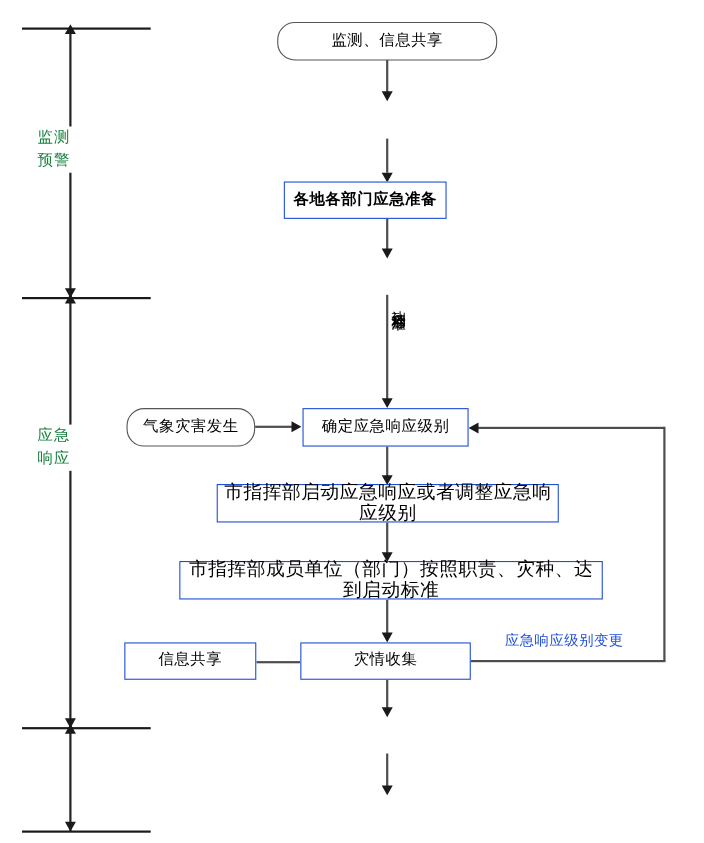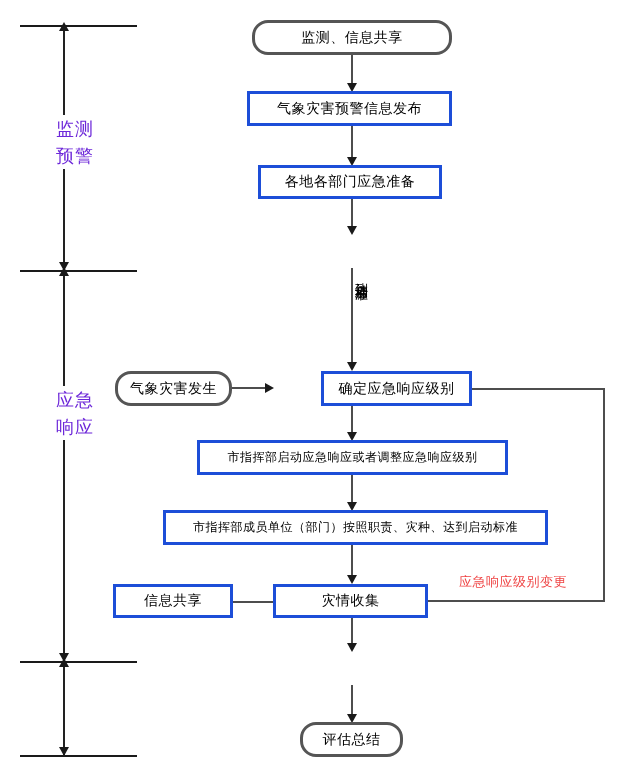--- a/index.html
+++ b/index.html
@@ -1,42 +1,42 @@
 <!DOCTYPE html>
 <html><head>
 <meta charset="utf-8">
 <style>
   html,body{margin:0;padding:0;background:#ffffff;}
   body{font-family:"DejaVu Sans","Liberation Sans",sans-serif;}
   #canvas{position:relative;width:640px;height:766px;background:#ffffff;overflow:hidden;}
 
-  .node{position:absolute;box-sizing:border-box;border:3px solid #1d4ed8;background:#ffffff;
+  .node{position:absolute;box-sizing:border-box;border:1px solid #1d4ed8;background:#ffffff;
         display:flex;align-items:center;justify-content:center;text-align:center;
         font-size:14px;color:#000000;line-height:1.1;letter-spacing:.5px;}
   .node.round{border-radius:16px;border-color:#555555;}
-  .node.wide{font-size:12px;font-family:Liberation Serif, serif;}
+  .node.wide{font-size:17px;}
 
   .vline{position:absolute;background:#4d4d4d;width:2px;}
   .hline{position:absolute;background:#4d4d4d;height:2px;}
   .axisline{position:absolute;background:#222222;width:2px;}
   .tick{position:absolute;background:#1a1a1a;height:2px;}
 
   .arrow-down{position:absolute;width:0;height:0;border-left:5px solid transparent;
               border-right:5px solid transparent;border-top:9px solid #1a1a1a;}
   .arrow-up{position:absolute;width:0;height:0;border-left:5px solid transparent;
             border-right:5px solid transparent;border-bottom:9px solid #1a1a1a;}
   .arrow-left{position:absolute;width:0;height:0;border-top:5px solid transparent;
               border-bottom:5px solid transparent;border-right:9px solid #1a1a1a;}
   .arrow-right{position:absolute;width:0;height:0;border-top:5px solid transparent;
                border-bottom:5px solid transparent;border-left:9px solid #1a1a1a;}
 
-  .edge-label{position:absolute;font-size:13px;color:#ef4444;white-space:nowrap;letter-spacing:.5px;}
+  .edge-label{position:absolute;font-size:13px;color:#1d4ed8;white-space:nowrap;letter-spacing:.5px;}
   .vert-label{position:absolute;font-size:13px;color:#000000;width:14px;
               writing-mode:vertical-rl;text-orientation:upright;line-height:1.05;letter-spacing:1px;}
-  .stage-label{position:absolute;font-size:18px;color:#6d28d9;text-align:right;
+  .stage-label{position:absolute;font-size:14px;color:#15803d;text-align:left;
                line-height:1.5;width:60px;background:#ffffff;letter-spacing:1px;}
 </style>
 </head>
 <body>
 
 <div id="canvas">
 
   <div class="tick" style="left:20px;top:25px;width:117px;"></div>
   <div class="tick" style="left:20px;top:270px;width:117px;"></div>
   <div class="tick" style="left:20px;top:661px;width:117px;"></div>
@@ -98,30 +98,27 @@
   <div class="hline" style="left:428px;top:600px;width:177px;"></div>
   <div class="vline" style="left:603px;top:388px;height:213px;"></div>
   <div class="hline" style="left:434px;top:388px;width:170px;"></div>
   <div class="arrow-left" style="left:426px;top:384px;"></div>
   <div class="edge-label" style="left:459px;top:573px;">应急响应级别变更</div>
 
   <div class="node round" style="left:252px;top:20px;width:200px;height:35px;">
     <span>监测、信息共享</span>
   </div>
 
-  <div class="node" style="left:247px;top:91px;width:205px;height:35px;">
-    <span>气象灾害预警信息发布</span>
-  </div>
 
-  <div class="node" style="left:258px;top:165px;width:184px;height:34px;">
+  <div class="node" style="left:258px;top:165px;width:148px;height:34px;font-weight:bold;">
     <span>各地各部门应急准备</span>
   </div>
 
 
-  <div class="node" style="left:275px;top:371px;width:151px;height:35px;margin-left:46px;">
+  <div class="node" style="left:275px;top:371px;width:151px;height:35px;">
     <span>确定应急响应级别</span>
   </div>
 
   <div class="node round" style="left:115px;top:371px;width:117px;height:35px;">
     <span>气象灾害发生</span>
   </div>
 
   <div class="node wide" style="left:197px;top:440px;width:311px;height:35px;">
     <span>市指挥部启动应急响应或者调整应急响应级别</span>
   </div>
@@ -132,17 +129,14 @@
 
   <div class="node" style="left:113px;top:584px;width:120px;height:34px;">
     <span>信息共享</span>
   </div>
 
   <div class="node" style="left:273px;top:584px;width:155px;height:34px;">
     <span>灾情收集</span>
   </div>
 
 
-  <div class="node round" style="left:300px;top:722px;width:103px;height:35px;">
-    <span>评估总结</span>
-  </div>
 
 </div>
 
 </body></html>

